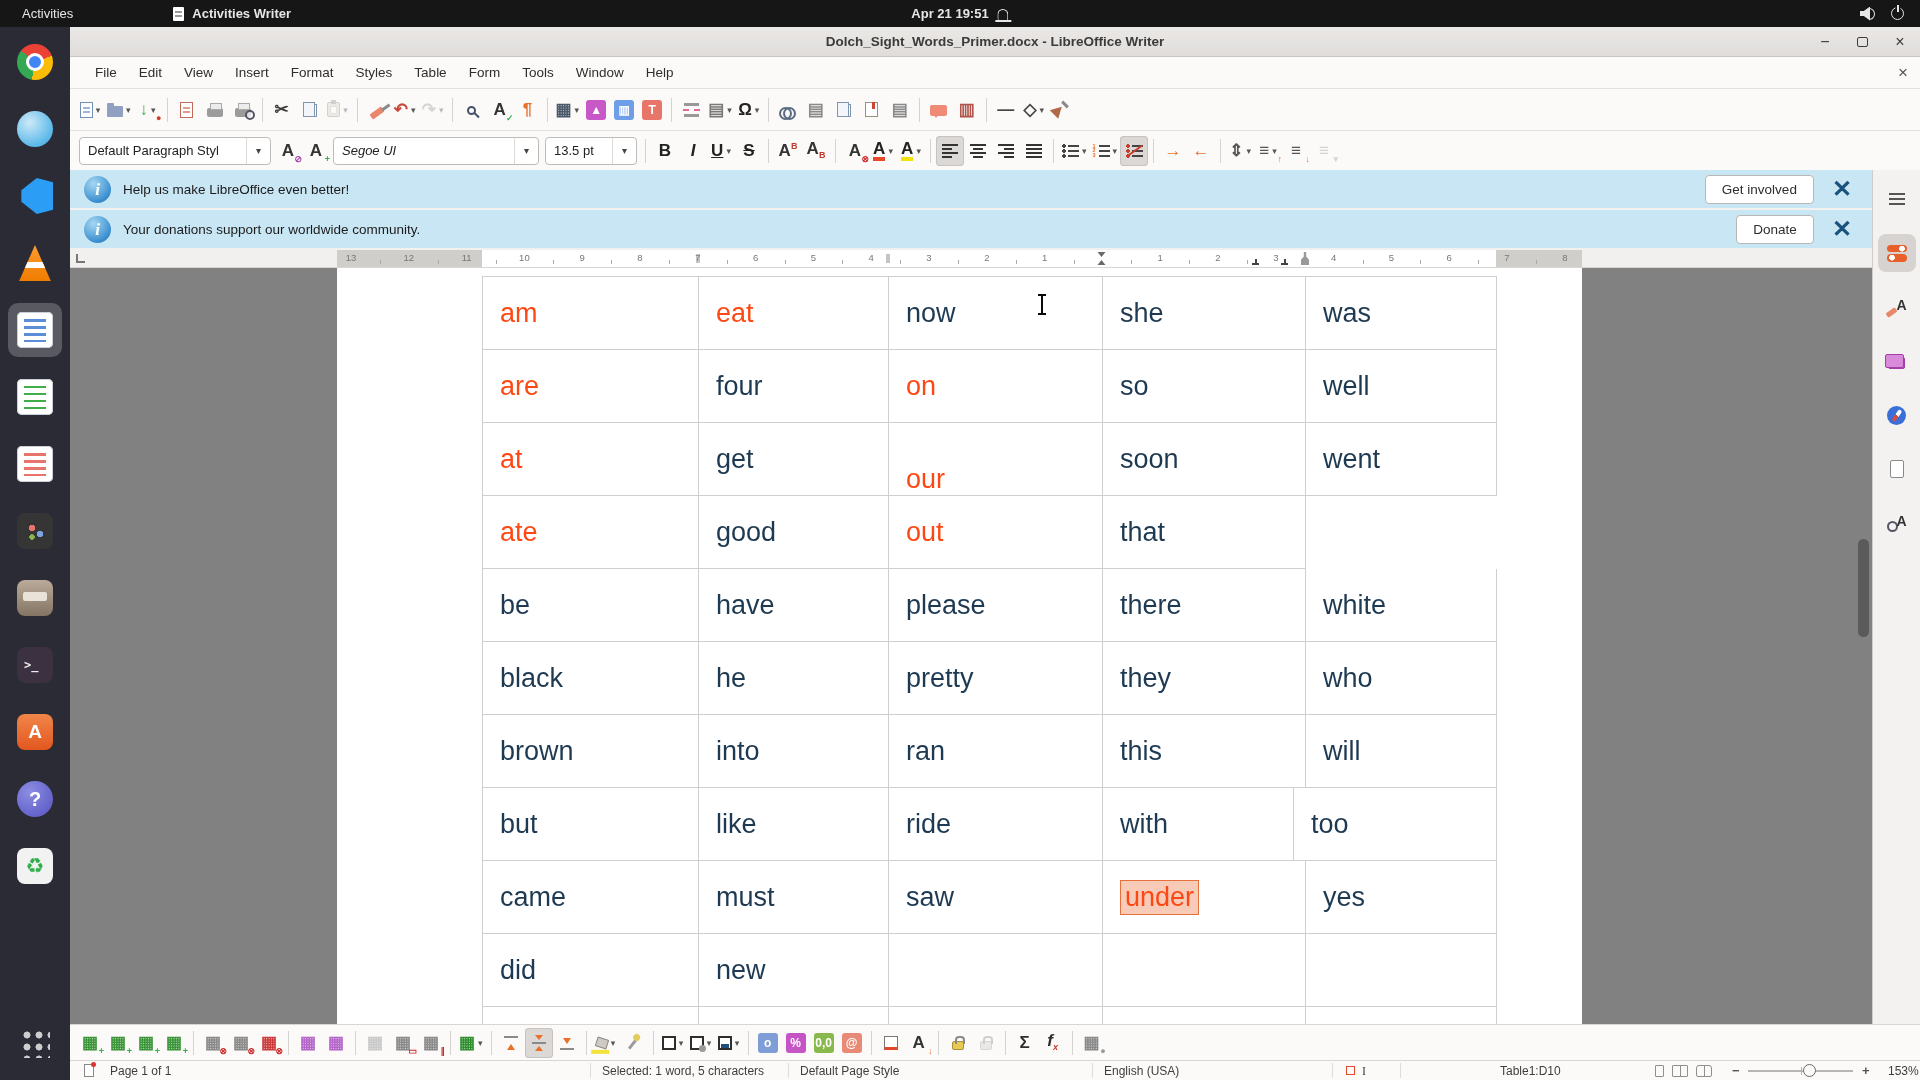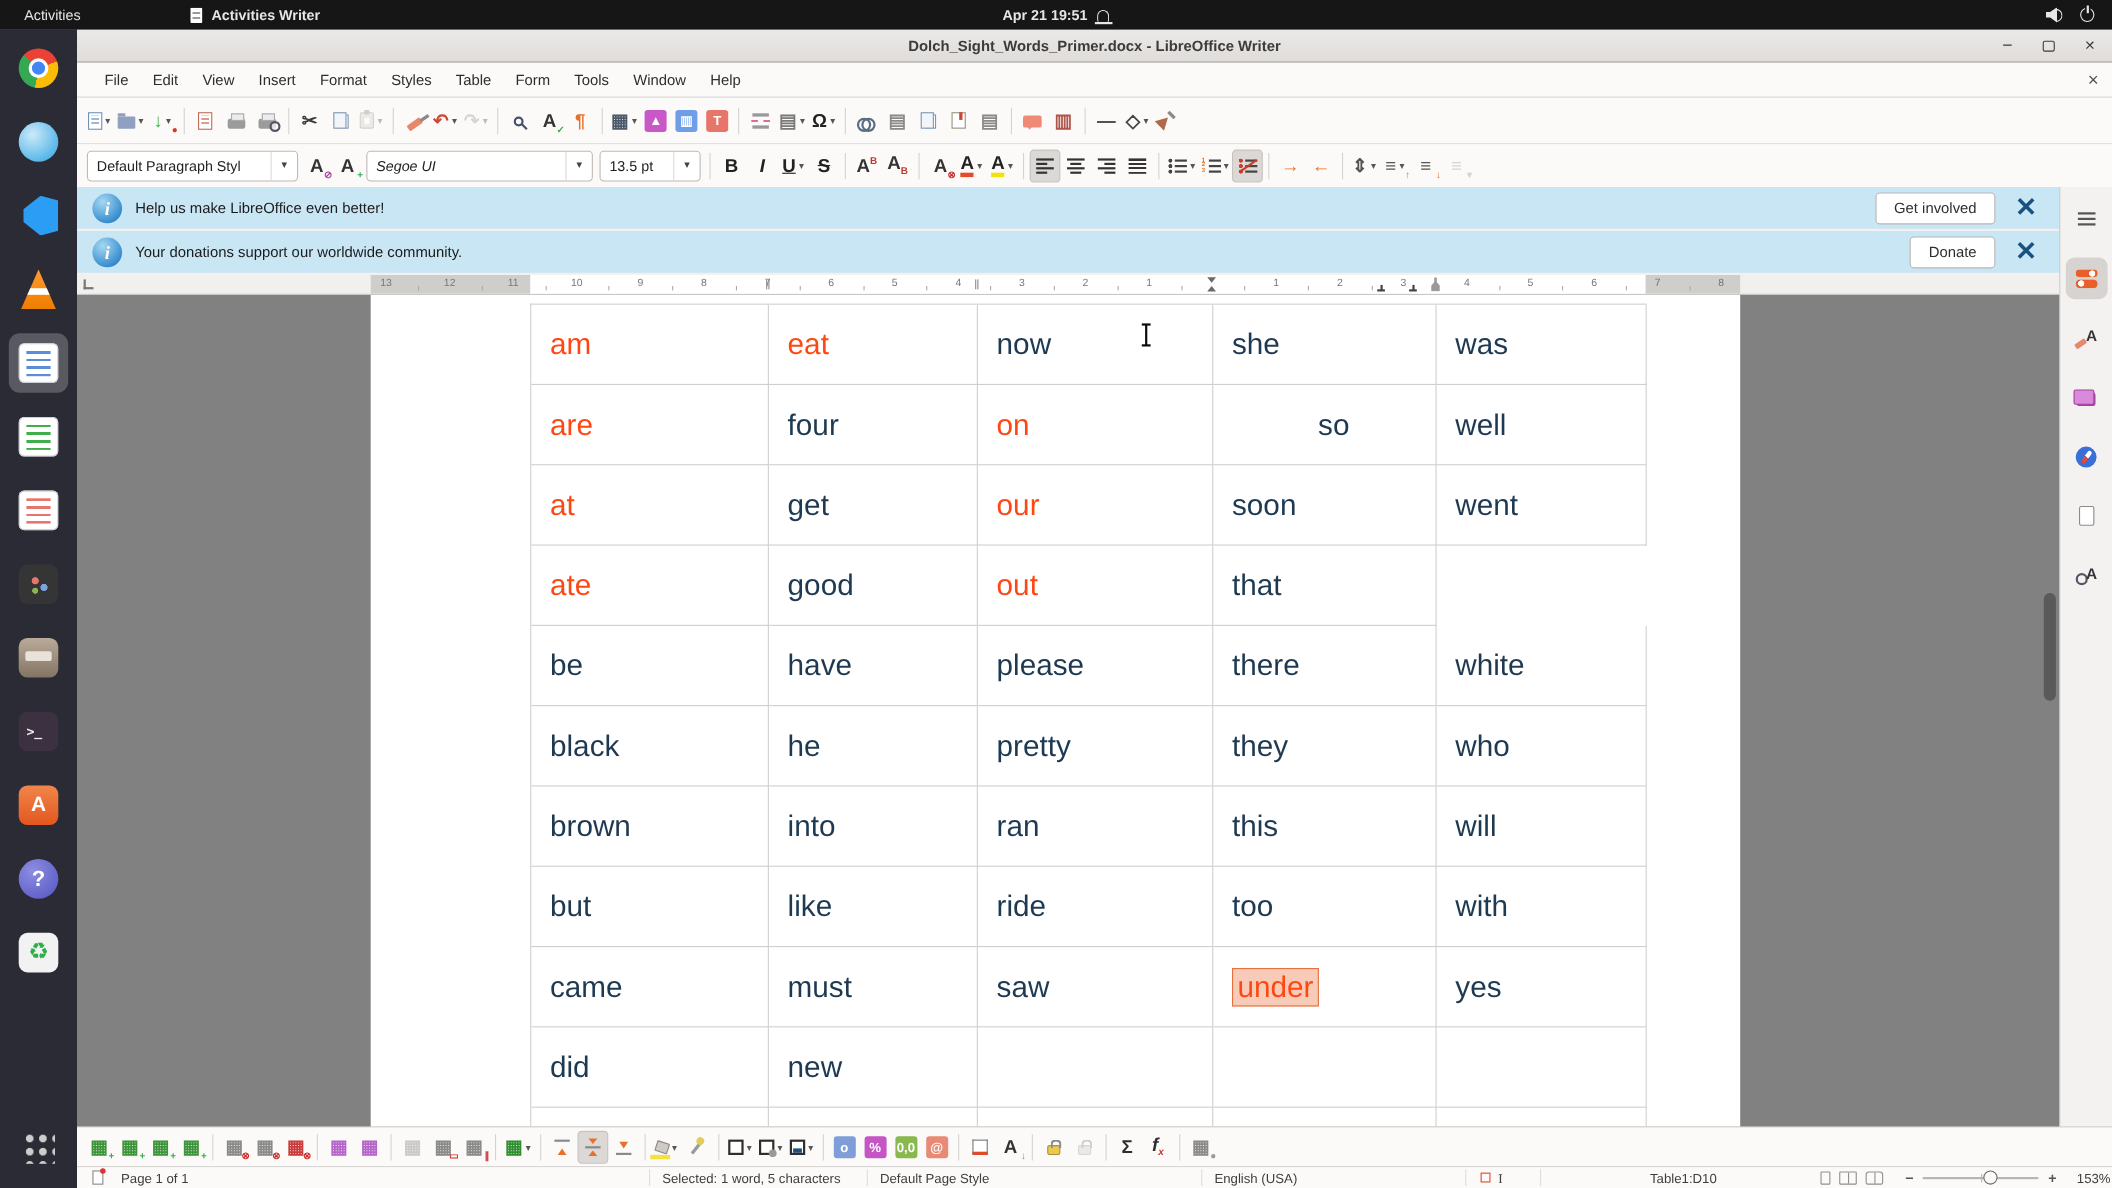--- a/index.html
+++ b/index.html
@@ -617,35 +617,35 @@
                 <div class="trow" style="height: 73px;">
                   <div class="tcell" style="width: 216px;">
                     <span class="word orange">are</span>
                   </div>
                   <div class="tcell" style="width: 190px;">
                     <span class="word">four</span>
                   </div>
                   <div class="tcell" style="width: 214px;">
                     <span class="word orange">on</span>
                   </div>
-                  <div class="tcell" style="width: 203px; justify-content: center;">
+                  <div class="tcell" style="width: 203px;">
                     <span class="word">so</span>
                   </div>
                   <div class="tcell" style="width: 191px;">
                     <span class="word">well</span>
                   </div>
                 </div>
                 <div class="trow" style="height: 73px;">
                   <div class="tcell" style="width: 216px;">
                     <span class="word orange">at</span>
                   </div>
                   <div class="tcell" style="width: 190px;">
                     <span class="word">get</span>
                   </div>
-                  <div class="tcell" style="width: 214px;">
+                  <div class="tcell" style="width: 214px; align-items: flex-end;">
                     <span class="word orange">our</span>
                   </div>
                   <div class="tcell" style="width: 203px;">
                     <span class="word">soon</span>
                   </div>
                   <div class="tcell" style="width: 191px;">
                     <span class="word">went</span>
                   </div>
                 </div>
                 <div class="trow" style="height: 73px;">
@@ -716,25 +716,25 @@
                 <div class="trow" style="height: 73px;">
                   <div class="tcell" style="width: 216px;">
                     <span class="word">but</span>
                   </div>
                   <div class="tcell" style="width: 190px;">
                     <span class="word">like</span>
                   </div>
                   <div class="tcell" style="width: 214px;">
                     <span class="word">ride</span>
                   </div>
+                  <div class="tcell" style="width: 191px;">
+                    <span class="word">with</span>
+                  </div>
                   <div class="tcell" style="width: 203px;">
                     <span class="word">too</span>
-                  </div>
-                  <div class="tcell" style="width: 191px;">
-                    <span class="word">with</span>
                   </div>
                 </div>
                 <div class="trow" style="height: 73px;">
                   <div class="tcell" style="width: 216px;">
                     <span class="word">came</span>
                   </div>
                   <div class="tcell" style="width: 190px;">
                     <span class="word">must</span>
                   </div>
                   <div class="tcell" style="width: 214px;">

